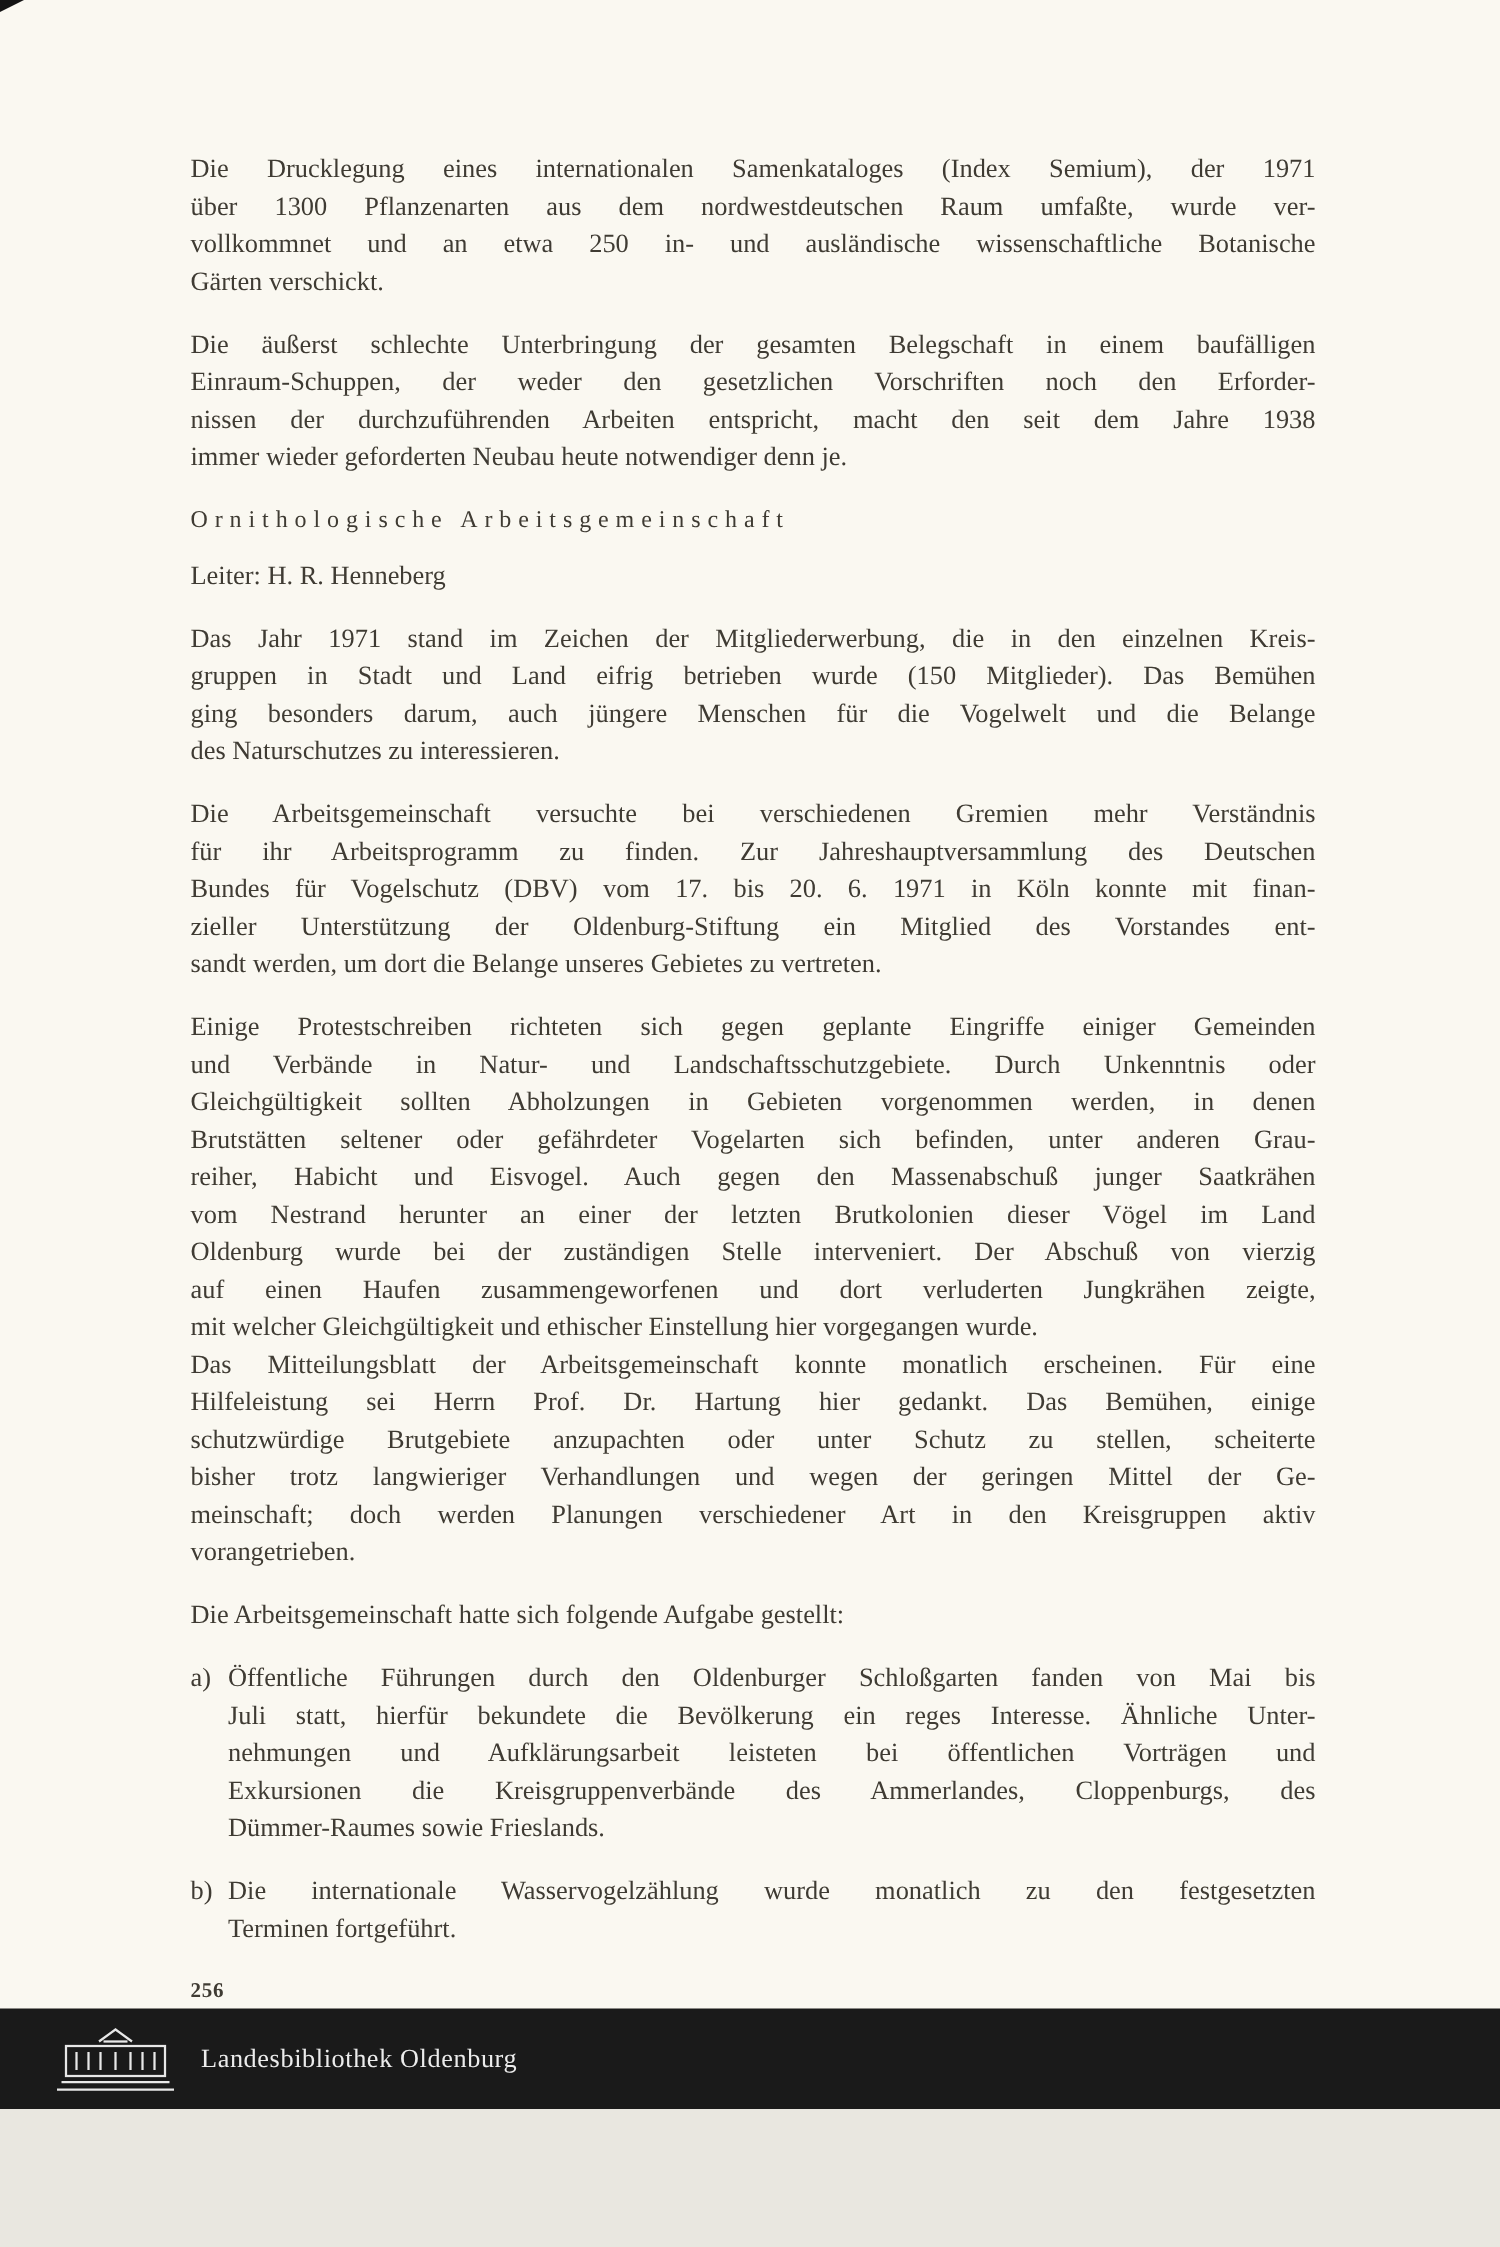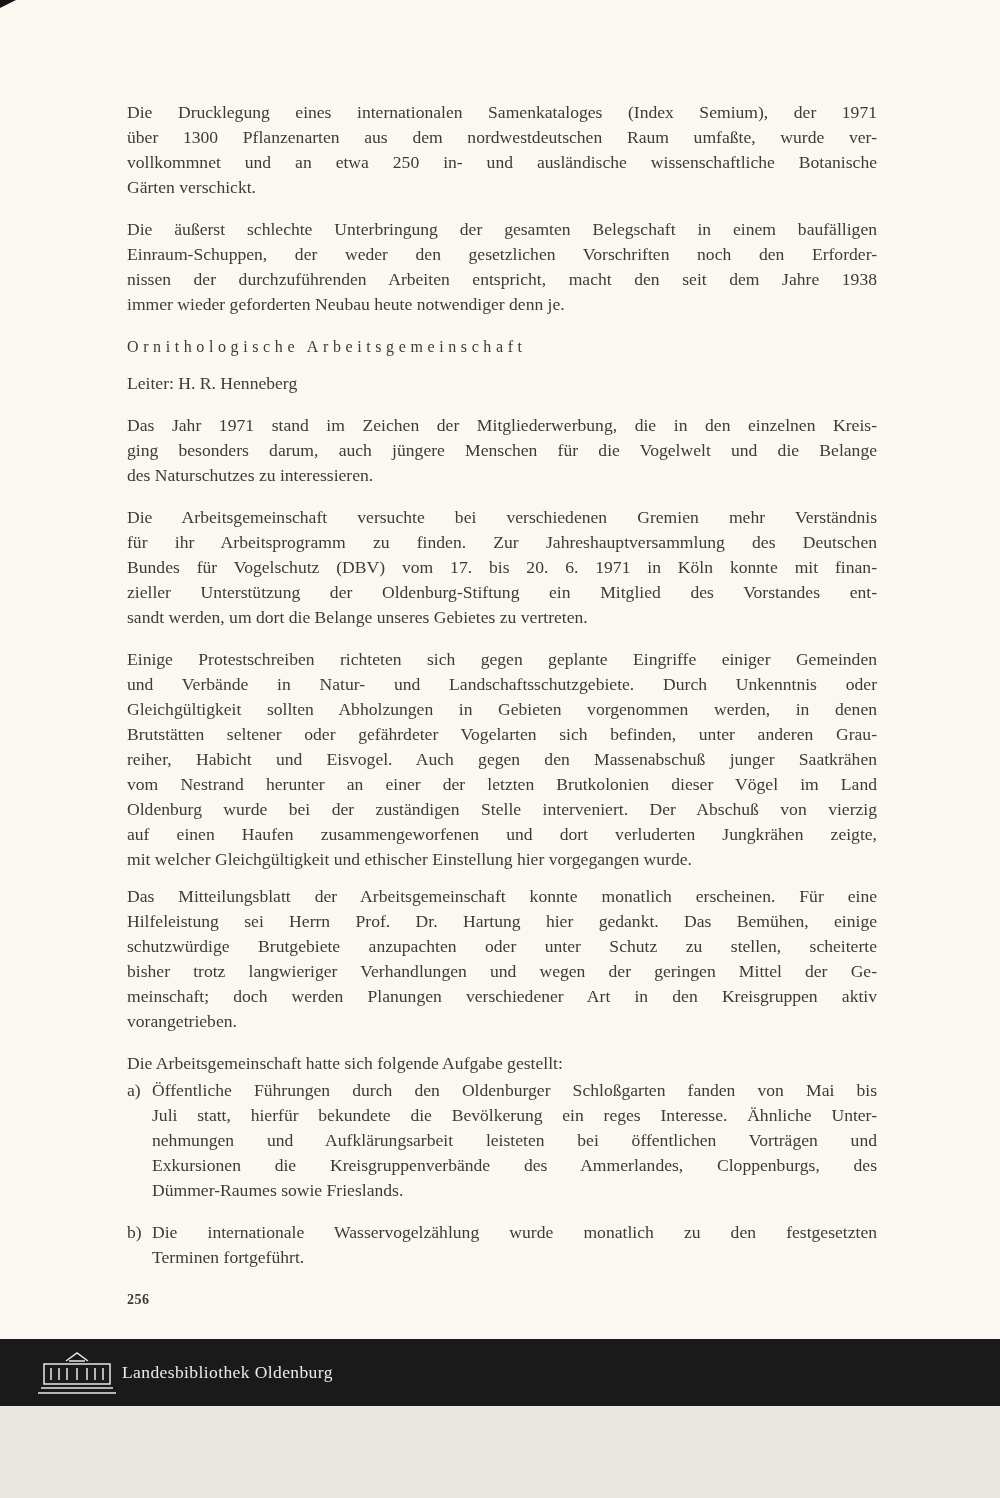--- a/index.html
+++ b/index.html
@@ -21,42 +21,42 @@
   .text-block {
     position: absolute;
     left: 127px; top: 100px;
     width: 750px;
     font-size: 17.6px;
     line-height: 25px;
   }
   .tline { text-align: justify; text-align-last: justify; text-justify: inter-word; }
   .tline-last { text-align-last: left; }
   .para { margin: 0 0 17px 0; }
-  .para.tight { margin-bottom: 12px; }
+  .para.tight { margin-bottom: 0; }
   .heading {
     margin: 12px 0 10px 0;
     font-size: 16px;
     font-weight: 400;
     letter-spacing: 4.6px;
     white-space: nowrap;
   }
   .leader { margin: 12px 0 17px 0; }
-  .task-intro { margin: 15px 0 2px 0; }
+  .task-intro { margin: 15px 0 17px 0; }
   .list-item { position: relative; padding-left: 25px; margin: 0 0 17px 0; }
   .list-marker { position: absolute; left: 0; top: 0; }
   .page-number { margin-top: 16px; font-weight: bold; font-size: 14px; letter-spacing: 0.5px; }
   .footer {
     position: absolute; left: 0; bottom: 0;
     width: 1000px; height: 67px;
     background: #1a1a1a;
     display: flex; align-items: center;
   }
   .footer-logo { margin-left: 36px; display: flex; align-items: center; }
   .footer-text {
-    margin-left: 4px;
+    margin-left: 16px;
     color: #ececec;
     font-size: 17.5px;
     letter-spacing: 0.4px;
   }
 </style>
 </head>
 <body>
 
 <div class="page">
 
@@ -77,20 +77,21 @@
         <div class="tline">nissen der durchzuführenden Arbeiten entspricht, macht den seit dem Jahre 1938</div>
         <div class="tline tline-last">immer wieder geforderten Neubau heute notwendiger denn je.</div>
       </div>
 
     <h2 class="heading">Ornithologische Arbeitsgemeinschaft</h2>
 
     <div class="leader">Leiter: H. R. Henneberg</div>
 
     <div class="para">
         <div class="tline">Das Jahr 1971 stand im Zeichen der Mitgliederwerbung, die in den einzelnen Kreis-</div>
+        <div class="tline">gruppen in Stadt und Land eifrig betrieben wurde (150 Mitglieder). Das Bemühen</div>
         <div class="tline">ging besonders darum, auch jüngere Menschen für die Vogelwelt und die Belange</div>
         <div class="tline tline-last">des Naturschutzes zu interessieren.</div>
       </div>
 
     <div class="para">
         <div class="tline">Die Arbeitsgemeinschaft versuchte bei verschiedenen Gremien mehr Verständnis</div>
         <div class="tline">für ihr Arbeitsprogramm zu finden. Zur Jahreshauptversammlung des Deutschen</div>
         <div class="tline">Bundes für Vogelschutz (DBV) vom 17. bis 20. 6. 1971 in Köln konnte mit finan-</div>
         <div class="tline">zieller Unterstützung der Oldenburg-Stiftung ein Mitglied des Vorstandes ent-</div>
         <div class="tline tline-last">sandt werden, um dort die Belange unseres Gebietes zu vertreten.</div>

